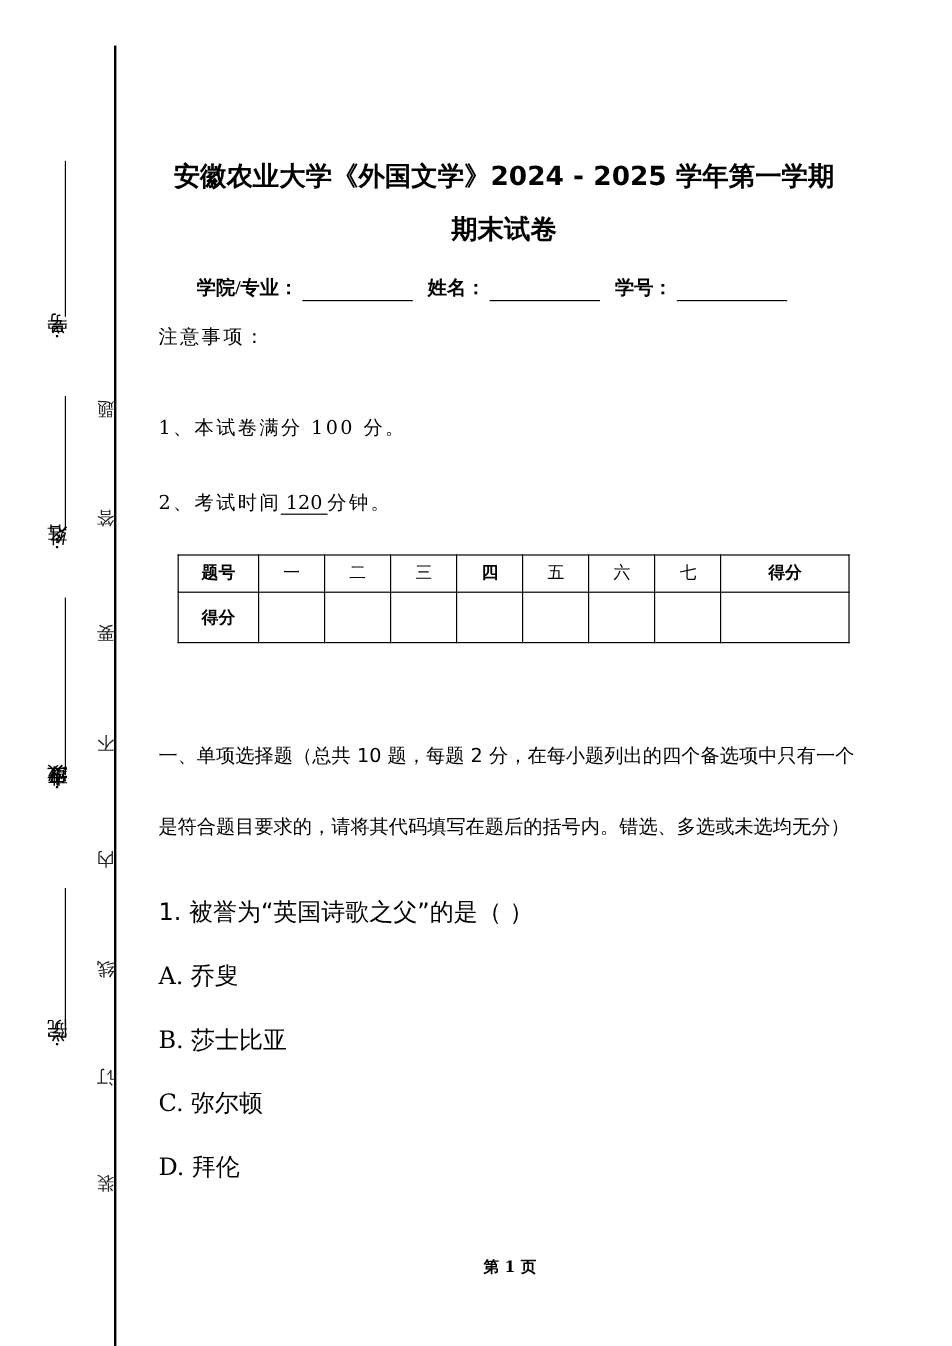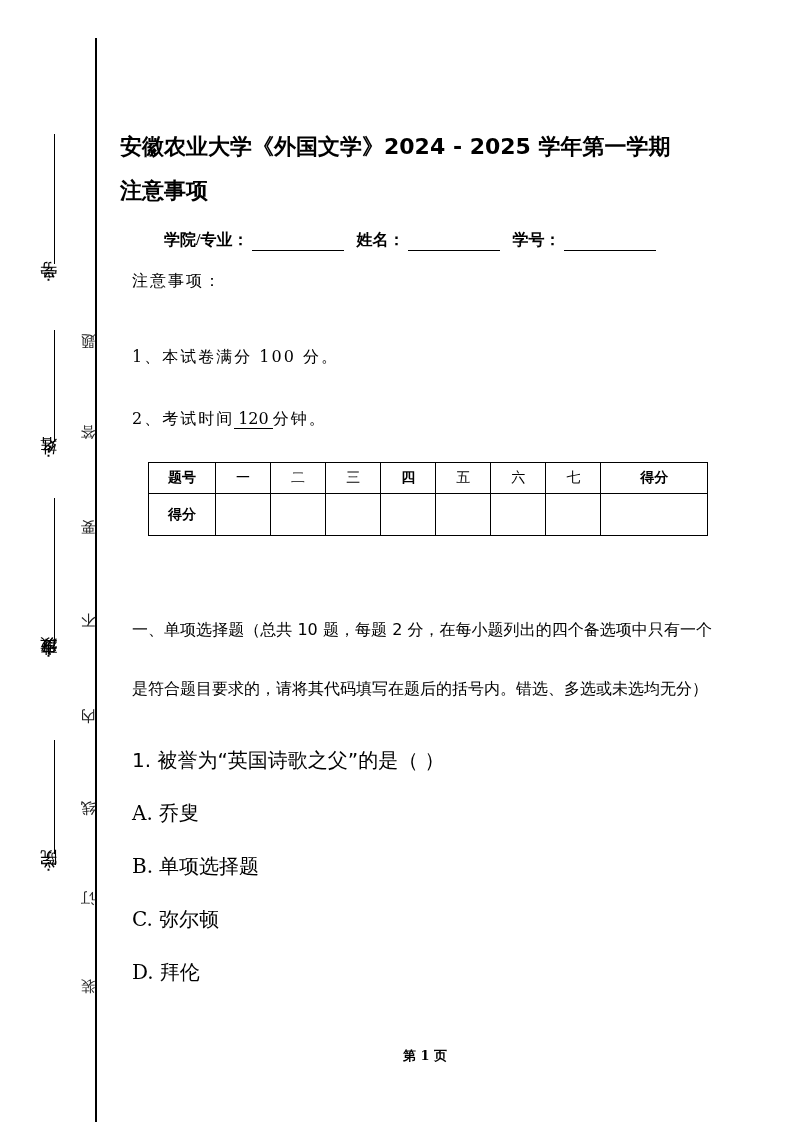--- a/index.html
+++ b/index.html
@@ -4,21 +4,21 @@
 <style>
   html, body { margin:0; padding:0; background:#fff; }
   body { width:793px; height:1122px; position:relative; overflow:hidden; color:#000;
          font-family:"DejaVu Serif","Liberation Serif",serif; }
   .binding-line { position:absolute; left:95px; top:38px; width:2px; height:1084px; background:#000; }
   .thin { position:absolute; left:54px; width:1px; background:#000; }
   .vlabel { position:absolute; writing-mode:vertical-rl; transform:rotate(180deg); font-size:17px;
             font-family:"DejaVu Sans","Liberation Sans",sans-serif; letter-spacing:1px; background:#fff; }
   .seal { position:absolute; left:79px; font-size:15px; writing-mode:vertical-rl; transform:rotate(180deg);
           font-family:"DejaVu Sans","Liberation Sans",sans-serif; color:#222; }
-  .title { position:absolute; left:120px; width:600px; font-weight:bold; font-size:22px;
+  .title { position:absolute; left:120px; width:600px; text-align:center; font-weight:bold; font-size:22px;
            font-family:"DejaVu Sans","Liberation Sans",sans-serif; }
   .info { position:absolute; top:230px; left:164px; font-weight:bold; font-size:16px;
           font-family:Liberation Serif, serif; display:flex; align-items:flex-end; white-space:nowrap; }
   .blank { display:inline-block; width:92px; border-bottom:1.5px solid #000; height:18px; margin:0 12px 0 4px; }
   .para { position:absolute; left:132px; font-size:16px; letter-spacing:2px; }
   .u { display:inline-block; border-bottom:1.5px solid #000; padding:0 4px; letter-spacing:0; }
   table.score { position:absolute; left:148px; top:462px; border-collapse:collapse; width:560px;
                 font-family:"DejaVu Sans","Liberation Sans",sans-serif; font-size:14px; }
   table.score td { border:1px solid #000; text-align:center; padding:0; }
   table.score td.h { font-weight:bold; }
@@ -46,21 +46,21 @@
 <div class="seal" style="top:360px;">题</div>
 <div class="seal" style="top:452px;">答</div>
 <div class="seal" style="top:546px;">要</div>
 <div class="seal" style="top:638px;">不</div>
 <div class="seal" style="top:736px;">内</div>
 <div class="seal" style="top:828px;">线</div>
 <div class="seal" style="top:918px;">订</div>
 <div class="seal" style="top:1006px;">装</div>
 
 <div class="title" style="top:132px;">安徽农业大学《外国文学》2024 - 2025 学年第一学期</div>
-<div class="title" style="top:176px;">注意事项</div>
+<div class="title" style="top:176px;">期末试卷</div>
 
 <div class="info">
   <span>学院/专业：</span>
   <span class="blank"></span>
   <span>姓名：</span>
   <span class="blank"></span>
   <span>学号：</span>
   <span class="blank"></span>
 </div>
 
@@ -98,21 +98,21 @@
   </table>
 
 <div class="sec" style="top:600px;">一、单项选择题（总共 10 题，每题 2 分，在每小题列出的四个备选项中只有一个是符合题目要求的，请将其代码填写在题后的括号内。错选、多选或未选均无分）</div>
 
 <div class="q" style="top:747px;">1. 被誉为“英国诗歌之父”的是（    ）</div>
 
 <div class="q" style="top:800px;">
   <span class="lbl">A.</span><span>乔叟</span>
 </div>
 <div class="q" style="top:853px;">
-  <span class="lbl">B.</span><span>单项选择题</span>
+  <span class="lbl">B.</span><span>莎士比亚</span>
 </div>
 <div class="q" style="top:906px;">
   <span class="lbl">C.</span><span>弥尔顿</span>
 </div>
 <div class="q" style="top:959px;">
   <span class="lbl">D.</span><span>拜伦</span>
 </div>
 
 <div class="footer">第 1 页</div>
 

